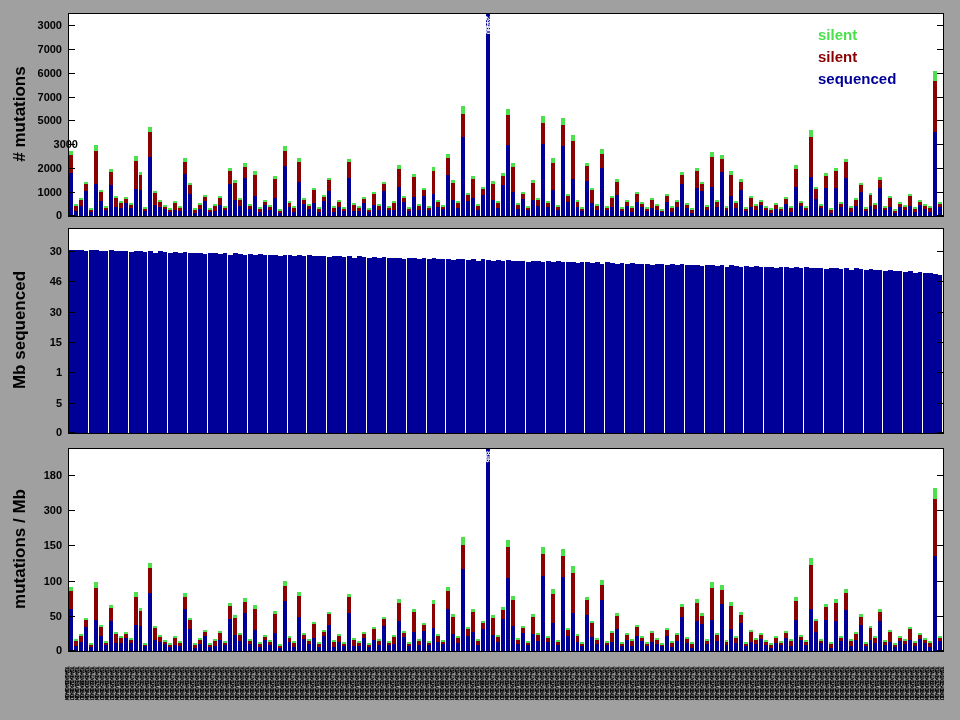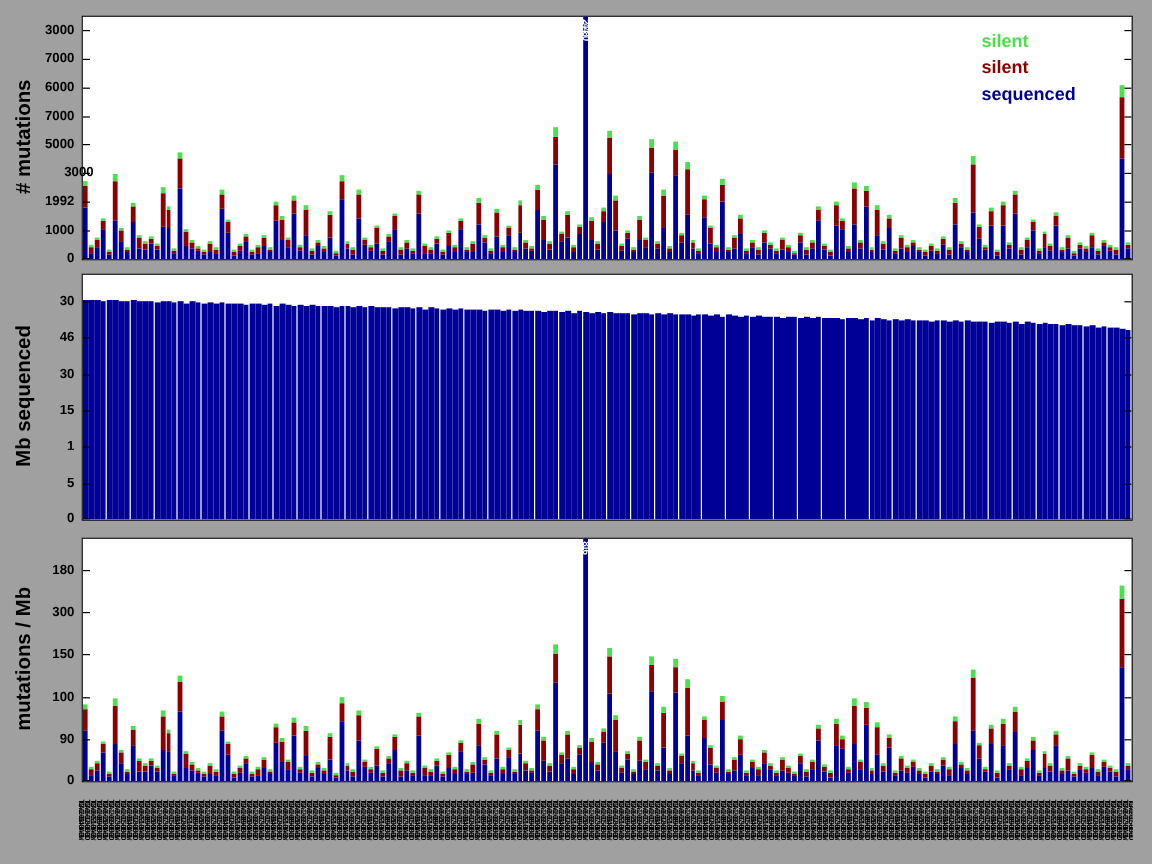--- a/index.html
+++ b/index.html
@@ -1541,32 +1541,32 @@
     <span class="xlab" style="left: 850px;">TCGA-08-0531-01A-02W</span>
     <span class="xlab" style="left: 855px;">TCGA-02-0089-01B-01D</span>
     <span class="xlab" style="left: 860px;">TCGA-06-0210-01A-01W</span>
     <span class="xlab" style="left: 865px;">TCGA-12-0619-01B-02D</span>
     <span class="xlab" style="left: 870px;">TCGA-06-0173-01A-01W</span>
     <span class="xlab" style="left: 875px;">TCGA-02-0115-01B-01D</span>
   </div>
 
 <div class="ytick-label" style="left: 20px; top: 209px;">0</div>
 <div class="ytick-label" style="left: 20px; top: 186px;">1000</div>
-<div class="ytick-label" style="left: 20px; top: 162px;">1992</div>
+<div class="ytick-label" style="left: 20px; top: 162px;">2000</div>
 <div class="ytick-label" style="left: 36px; top: 138px;">3000</div>
 <div class="ytick-label" style="left: 20px; top: 114px;">5000</div>
 <div class="ytick-label" style="left: 20px; top: 91px;">7000</div>
 <div class="ytick-label" style="left: 20px; top: 67px;">6000</div>
 <div class="ytick-label" style="left: 20px; top: 43px;">7000</div>
 <div class="ytick-label" style="left: 20px; top: 19px;">3000</div>
 <div class="ytick-label" style="left: 20px; top: 426px;">0</div>
 <div class="ytick-label" style="left: 20px; top: 397px;">5</div>
 <div class="ytick-label" style="left: 20px; top: 366px;">1</div>
 <div class="ytick-label" style="left: 20px; top: 336px;">15</div>
 <div class="ytick-label" style="left: 20px; top: 306px;">30</div>
 <div class="ytick-label" style="left: 20px; top: 275px;">46</div>
 <div class="ytick-label" style="left: 20px; top: 245px;">30</div>
 <div class="ytick-label" style="left: 20px; top: 644px;">0</div>
-<div class="ytick-label" style="left: 20px; top: 610px;">90</div>
+<div class="ytick-label" style="left: 20px; top: 610px;">50</div>
 <div class="ytick-label" style="left: 20px; top: 575px;">100</div>
 <div class="ytick-label" style="left: 20px; top: 539px;">150</div>
 <div class="ytick-label" style="left: 20px; top: 504px;">300</div>
 <div class="ytick-label" style="left: 20px; top: 469px;">180</div>
 
 </body></html>

